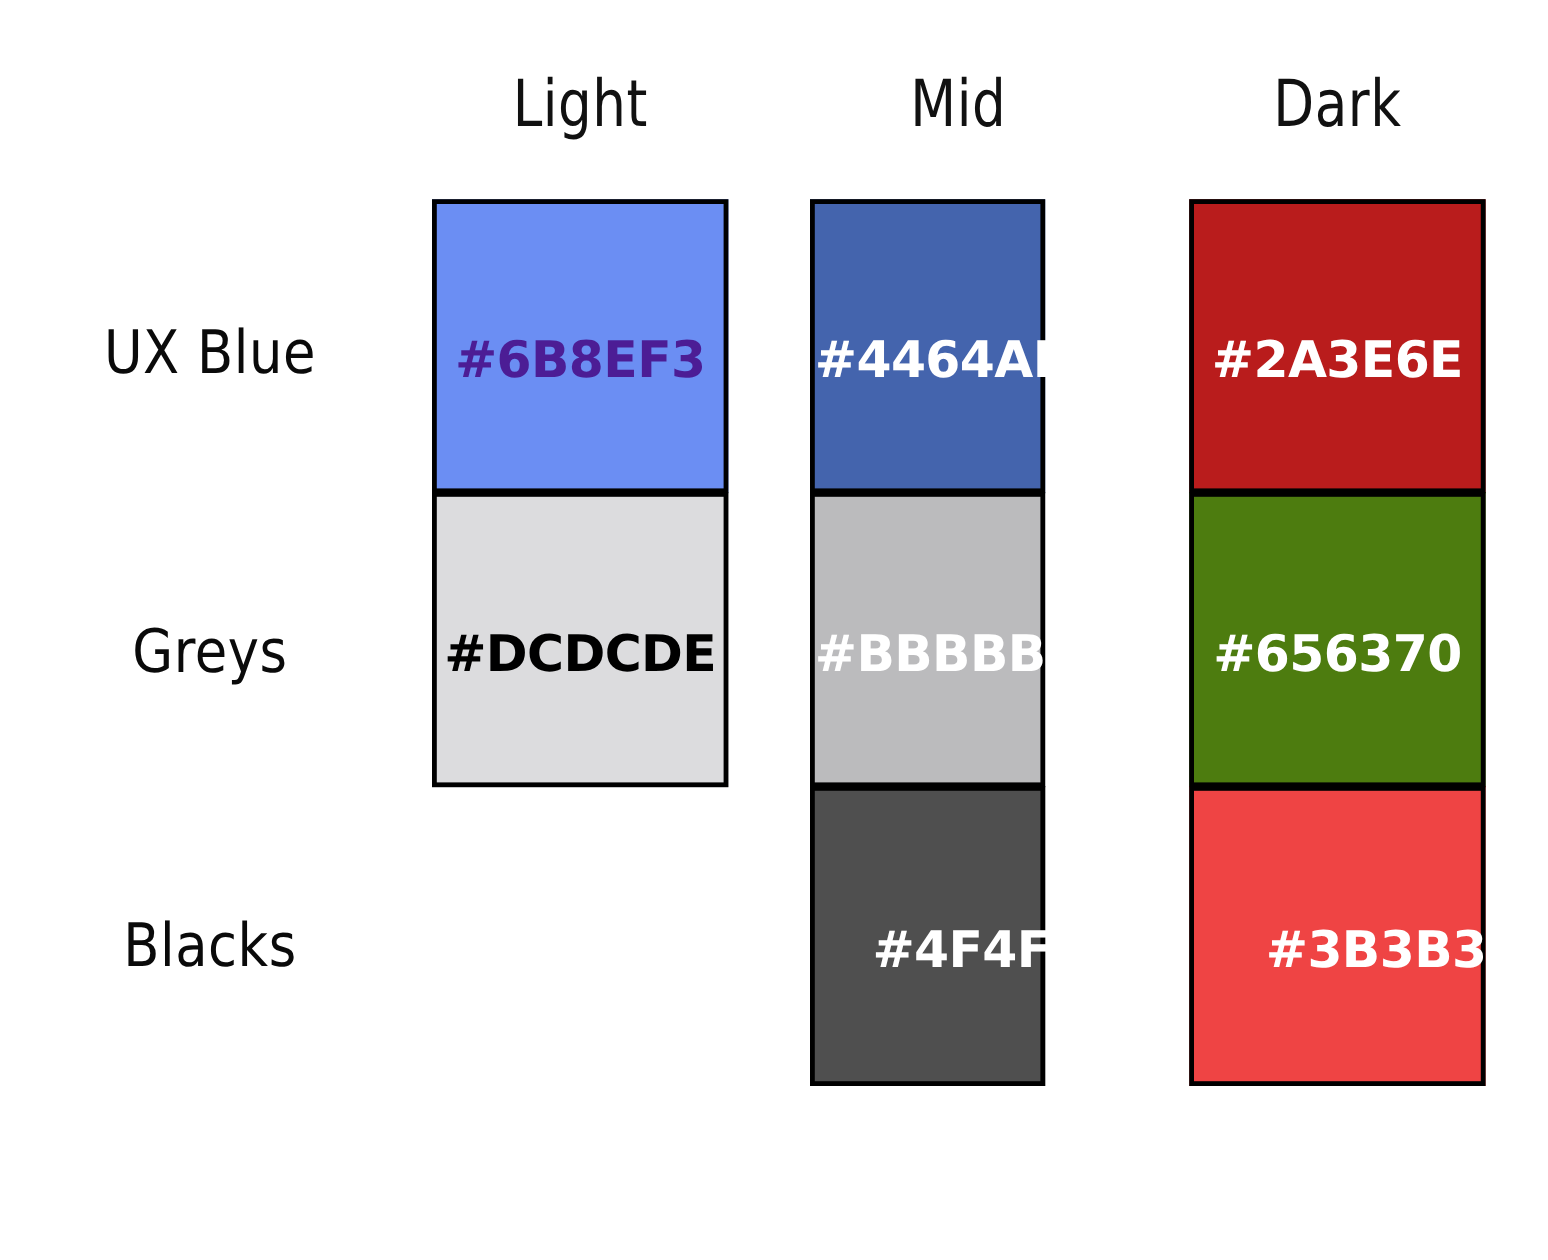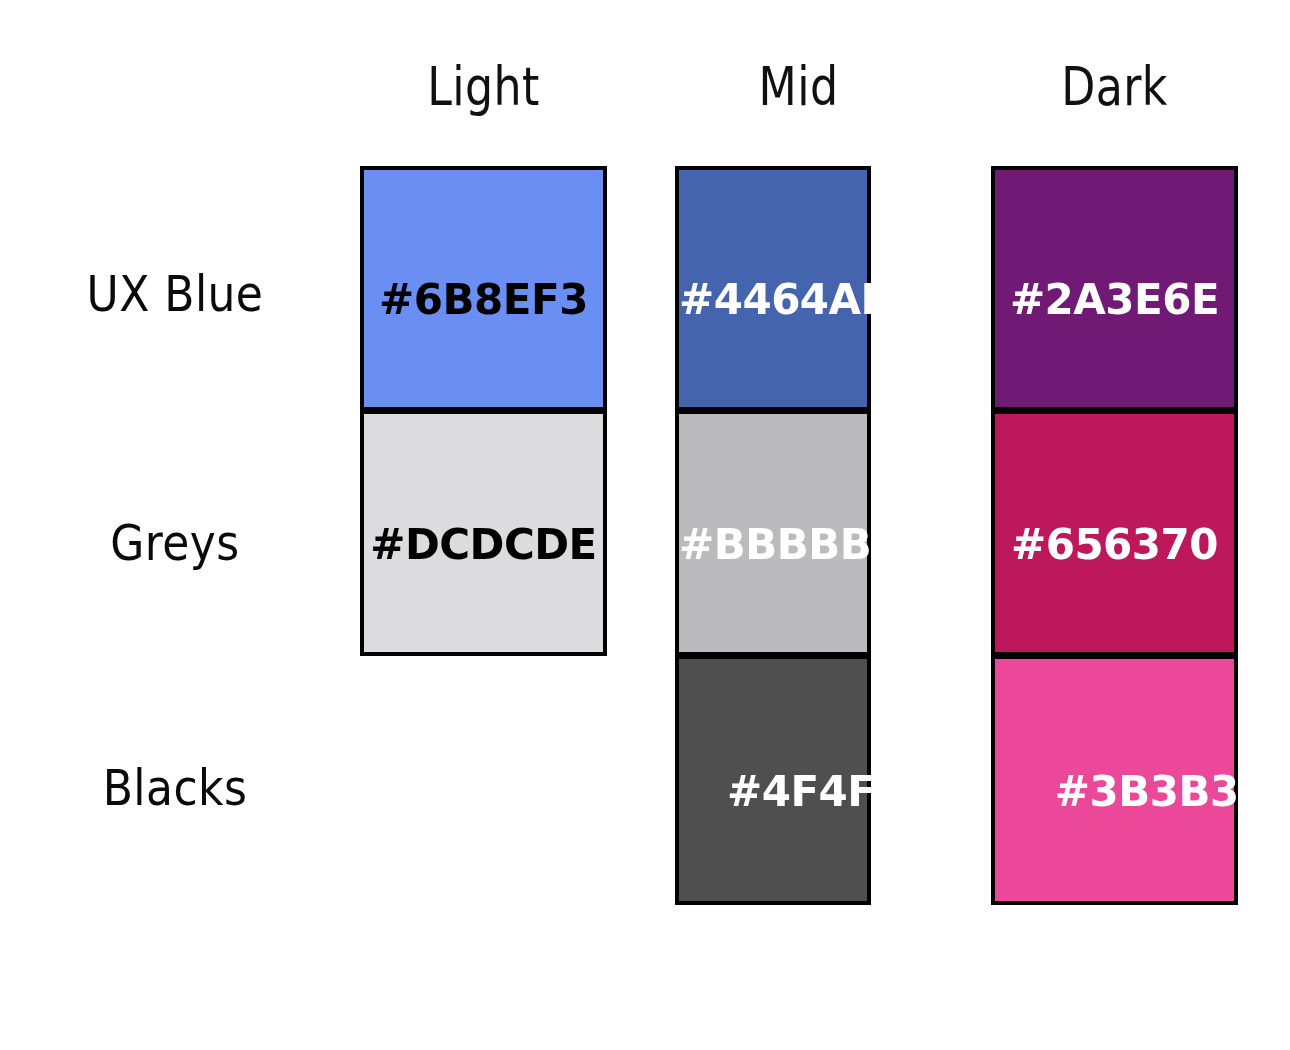--- a/index.html
+++ b/index.html
@@ -109,39 +109,39 @@
     <div class="col-header c0">Light</div>
     <div class="col-header c1">Mid</div>
     <div class="col-header c2">Dark</div>
   </div>
 
   <div class="row-label r0">UX Blue</div>
   <div class="row-label r1">Greys</div>
   <div class="row-label r2">Blacks</div>
 
   <div class="swatch col-0 row-0" style="background-color: rgb(107, 142, 243); border-color: rgb(0, 0, 0);">
-    <span class="swatch-label" style="color: #000000;">#6B8EF3</span>
+    <span class="swatch-label" style="color: #4c1d95;">#6B8EF3</span>
   </div>
   <div class="swatch col-1 row-0" style="background-color: rgb(68, 100, 173); border-color: rgb(0, 0, 0);">
     <span class="swatch-label" style="color: rgb(255, 255, 255);">#4464AD</span>
   </div>
-  <div class="swatch col-2 row-0" style="background-color: #701a75; border-color: rgb(0, 0, 0);">
+  <div class="swatch col-2 row-0" style="background-color: #b91c1c; border-color: rgb(0, 0, 0);">
     <span class="swatch-label" style="color: rgb(255, 255, 255);">#2A3E6E</span>
   </div>
 
   <div class="swatch col-0 row-1" style="background-color: rgb(220, 220, 222); border-color: rgb(0, 0, 0);">
     <span class="swatch-label" style="color: rgb(0, 0, 0);">#DCDCDE</span>
   </div>
   <div class="swatch col-1 row-1" style="background-color: rgb(187, 187, 189); border-color: rgb(0, 0, 0);">
     <span class="swatch-label" style="color: rgb(255, 255, 255);">#BBBBBD</span>
   </div>
-  <div class="swatch col-2 row-1" style="background-color: #be185d; border-color: rgb(0, 0, 0);">
+  <div class="swatch col-2 row-1" style="background-color: #4d7c0f; border-color: rgb(0, 0, 0);">
     <span class="swatch-label" style="color: rgb(255, 255, 255);">#656370</span>
   </div>
 
   <div class="swatch col-1 row-2" style="background-color: rgb(79, 79, 79); border-color: rgb(0, 0, 0);">
     <span class="swatch-label" style="color: rgb(255, 255, 255);">#4F4F4F</span>
   </div>
-  <div class="swatch col-2 row-2" style="background-color: #ec4899; border-color: rgb(0, 0, 0);">
+  <div class="swatch col-2 row-2" style="background-color: #ef4444; border-color: rgb(0, 0, 0);">
     <span class="swatch-label" style="color: rgb(255, 255, 255);">#3B3B3B</span>
   </div>
 
 </div>
 
 </body></html>

